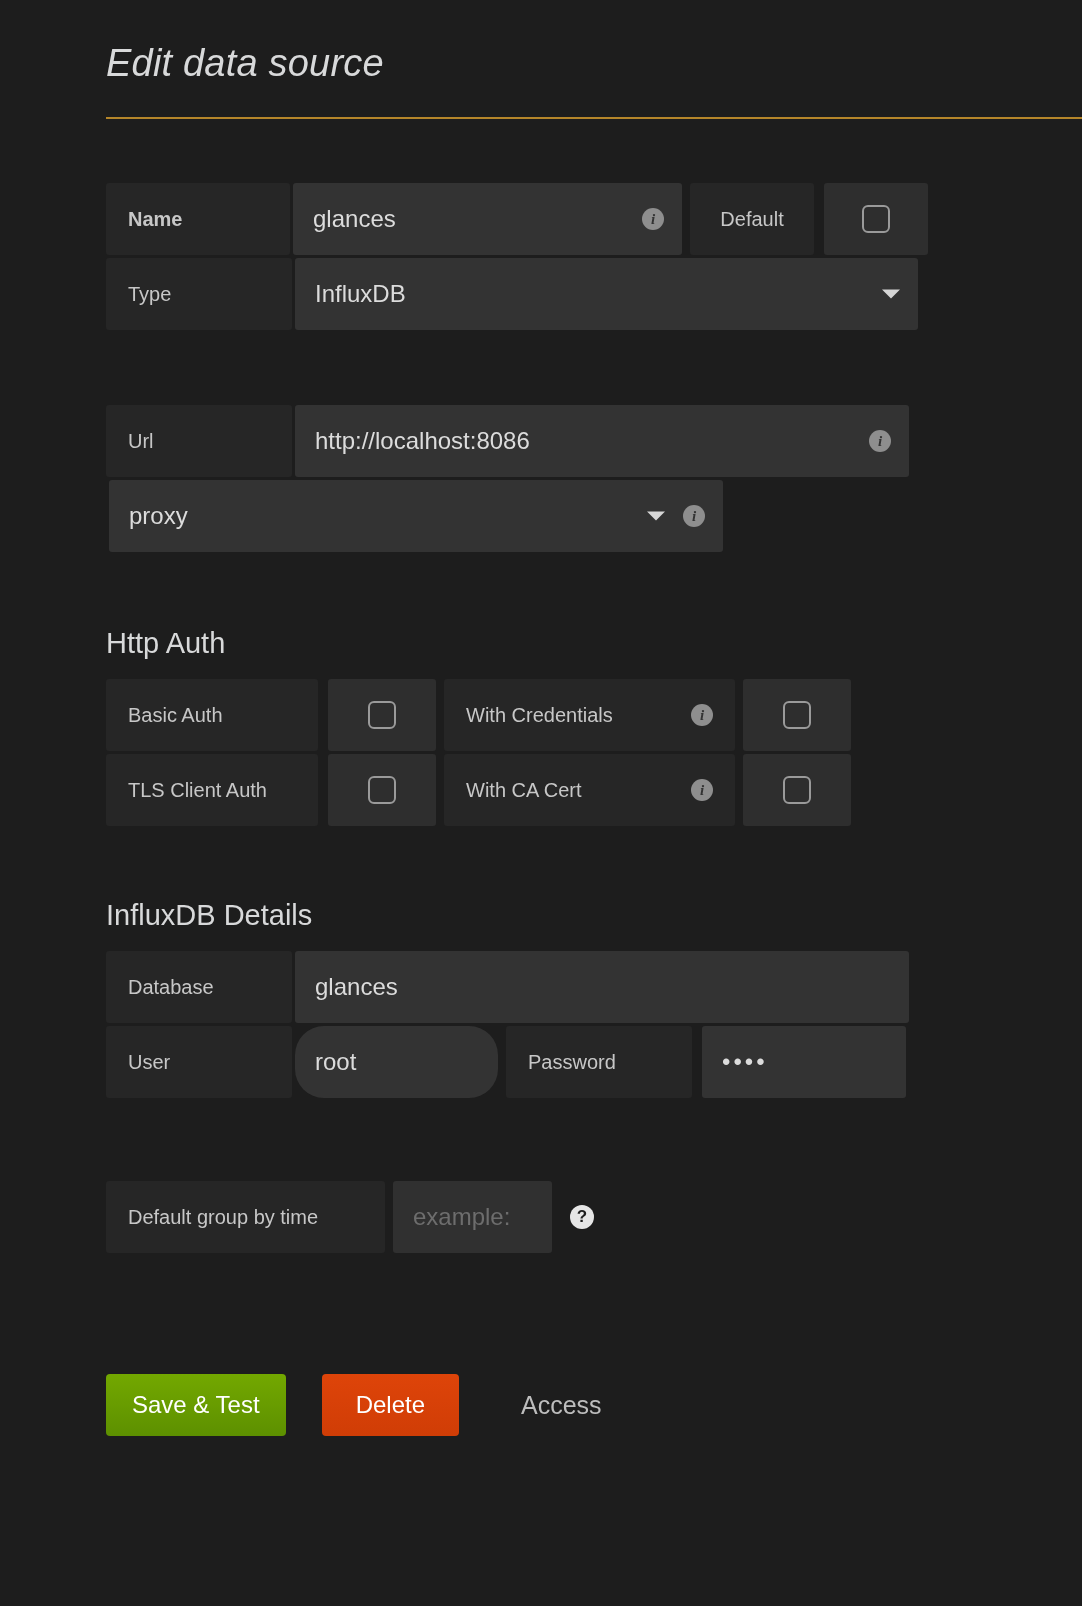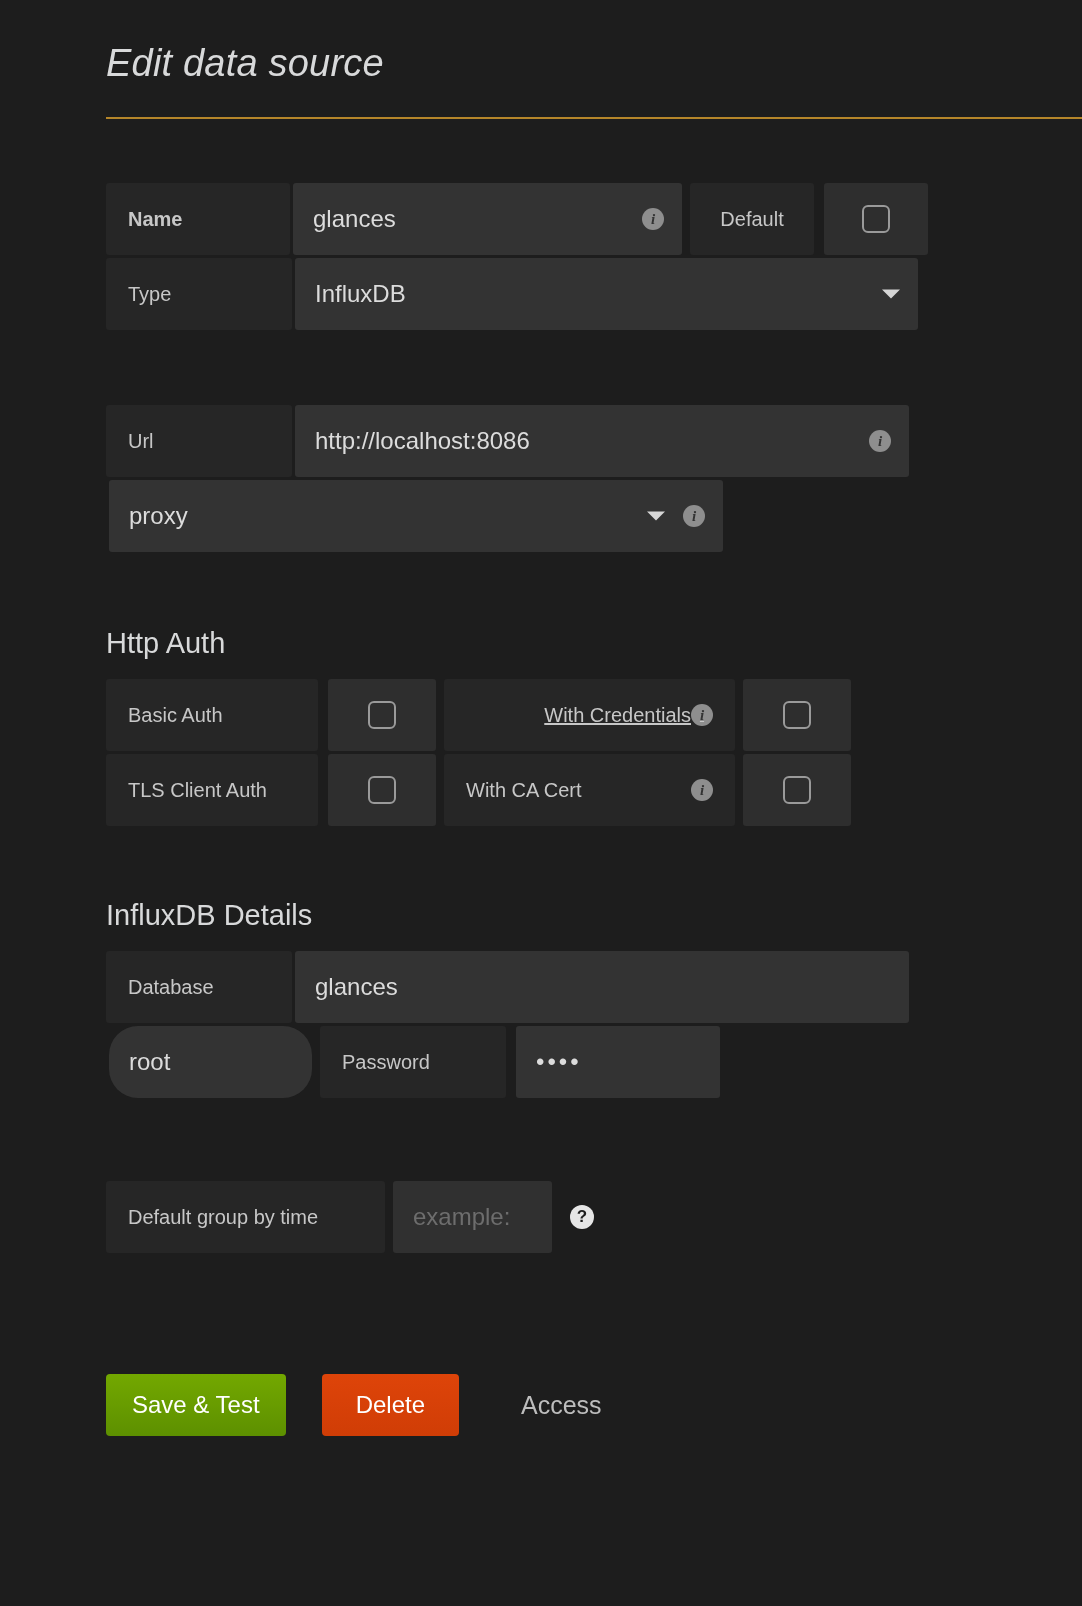--- a/index.html
+++ b/index.html
@@ -229,21 +229,21 @@
   <div>
     <div class="section-heading">Http Auth</div>
 
     <div class="form-row">
       <div class="f-label" style="width:212px;">Basic Auth</div>
       <div class="gap-lg"></div>
       <div class="checkbox-cell" style="width:108px;">
         <span class="checkbox"></span>
       </div>
       <div class="gap-md"></div>
-      <div class="f-label" style="width:291px;justify-content:flex-end;text-decoration:underline;">
+      <div class="f-label" style="width:291px;justify-content:space-between;">
         <span>With Credentials</span>
         <span class="info-icon">i</span>
       </div>
       <div class="gap-md"></div>
       <div class="checkbox-cell" style="width:108px;">
         <span class="checkbox"></span>
       </div>
     </div>
 
     <div class="form-row">
@@ -271,20 +271,21 @@
 
     <div class="form-row">
       <div class="f-label" style="width:186px;">Database</div>
       <div class="gap-sm"></div>
       <div class="f-input" style="width:614px;">
         <span class="val">glances</span>
       </div>
     </div>
 
     <div class="form-row">
+      <div class="f-label" style="width:186px;">User</div>
       <div class="gap-sm"></div>
       <div class="f-input" style="width:203px;border-radius:29px;">
         <span class="val">root</span>
       </div>
       <div class="gap-md"></div>
       <div class="f-label" style="width:186px;">Password</div>
       <div class="gap-lg"></div>
       <div class="f-input" style="width:204px;">
         <span class="val" style="letter-spacing:3px;">••••</span>
       </div>

